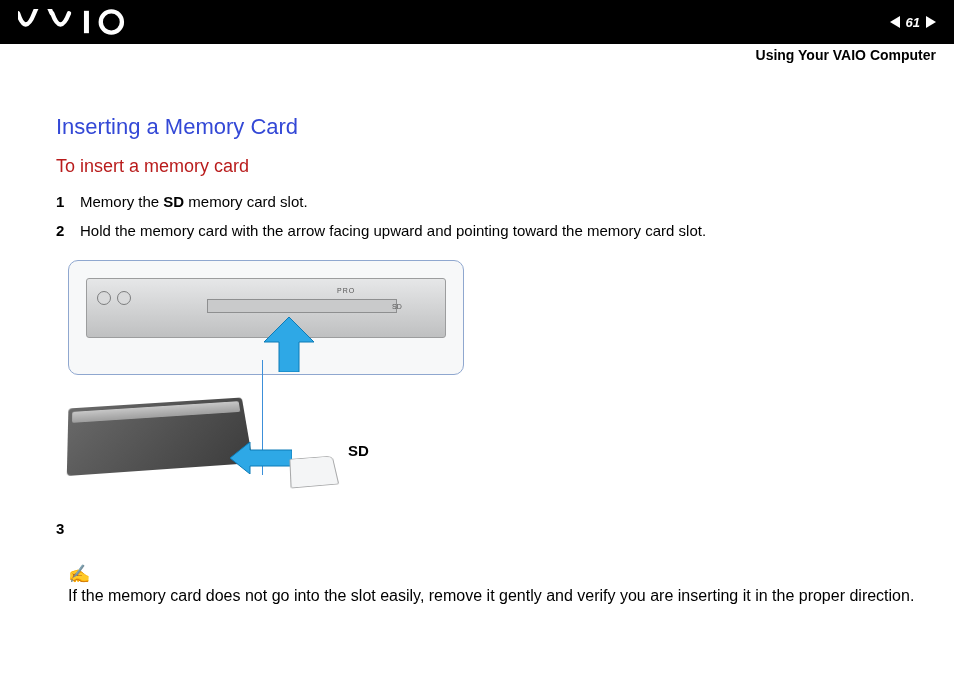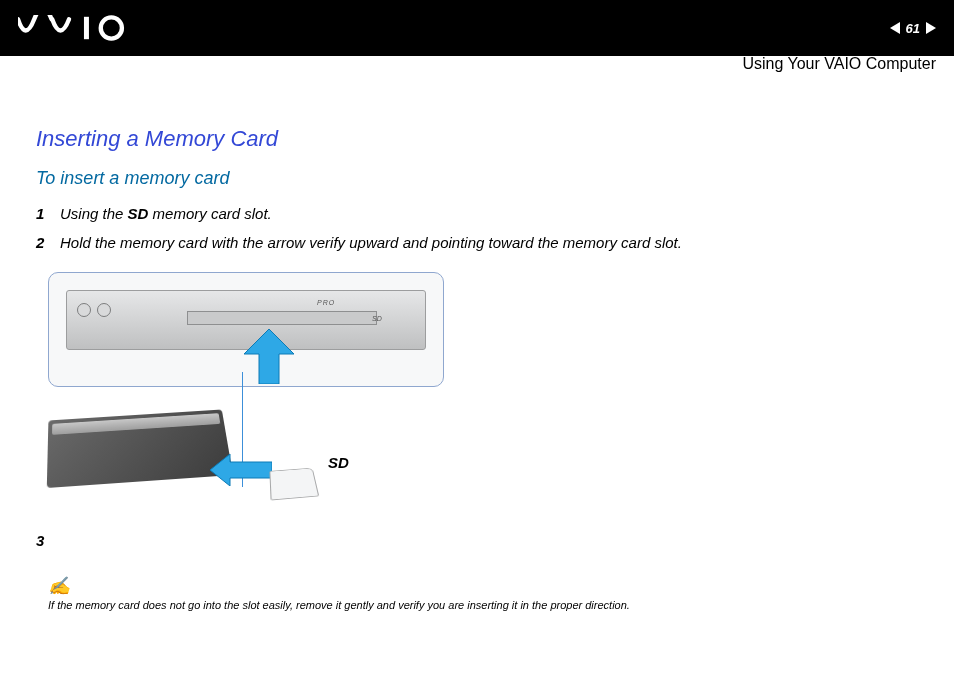--- a/index.html
+++ b/index.html
@@ -4,21 +4,21 @@
 <style>
   * { margin: 0; padding: 0; box-sizing: border-box; }
   body {
     width: 954px;
     height: 674px;
     font-family: Arial, Helvetica, sans-serif;
     background: #ffffff;
     position: relative;
   }
   .header-bar {
-    height: 56px;
+    height: 44px;
     background: #000000;
     display: flex;
     align-items: center;
     justify-content: space-between;
     padding: 0 18px;
   }
   .vaio-logo {
     color: #fff;
     display: flex;
     align-items: center;
@@ -43,38 +43,37 @@
     border-bottom: 6px solid transparent;
     border-right: 10px solid #fff;
   }
   .pager .arrow-right {
     border-top: 6px solid transparent;
     border-bottom: 6px solid transparent;
     border-left: 10px solid #fff;
   }
   .section-label {
     position: absolute;
-    top: 55px;
+    top: 47px;
     right: 18px;
     color: #000;
-    font-size: 16px;
-    font-weight: normal;
+    font-size: 14px;
+    font-weight: bold;
   }
   .content {
-    padding: 70px 36px 20px 36px;
-    font-style: italic;
+    padding: 70px 36px 20px 56px;
   }
   .title {
     color: #3348d6;
     font-size: 22px;
     font-weight: normal;
     margin-bottom: 16px;
   }
   .subtitle {
-    color: #0369a1;
+    color: #b91c1c;
     font-size: 18px;
     font-weight: normal;
     margin-bottom: 14px;
   }
   .steps {
     list-style: none;
     counter-reset: step;
   }
   .step {
     display: flex;
@@ -195,21 +194,21 @@
     font-weight: bold;
     font-size: 15px;
   }
   .note-icon {
     font-family: "Segoe Script","Comic Sans MS",cursive;
     font-size: 18px;
     margin-left: 12px;
     margin-top: 6px;
   }
   .note-text {
-    font-size: 11px;
+    font-size: 16px;
     margin-left: 12px;
     margin-top: 2px;
     font-family: Arial, sans-serif;
   }
   .spacer10 { height:10px; }
   .port-label-sd{
     position:absolute; left:305px; top:24px; font-size:7px; color:#555;
   }
 </style>
 </head>
@@ -234,26 +233,26 @@
 <div class="section-label">Using Your VAIO Computer</div>
 
 <div class="content">
   <h2 class="title">Inserting a Memory Card</h2>
   <h3 class="subtitle">To insert a memory card</h3>
 
   <div class="steps">
     <div class="step">
       <span class="num">1</span>
       <span class="body">
-        <span>Using the </span><span class="bold">SD</span><span> memory card slot.</span>
+        <span>Memory the </span><span class="bold">SD</span><span> memory card slot.</span>
       </span>
     </div>
     <div class="step">
       <span class="num">2</span>
-      <span class="body">Hold the memory card with the arrow verify upward and pointing toward the memory card slot.</span>
+      <span class="body">Hold the memory card with the arrow facing upward and pointing toward the memory card slot.</span>
     </div>
   </div>
 
   <div class="figure-block">
     <div class="top-illustration">
       <div class="device-edge">
         <div class="device-ports">
           <div class="circle-port"></div>
           <div class="circle-port"></div>
         </div>

